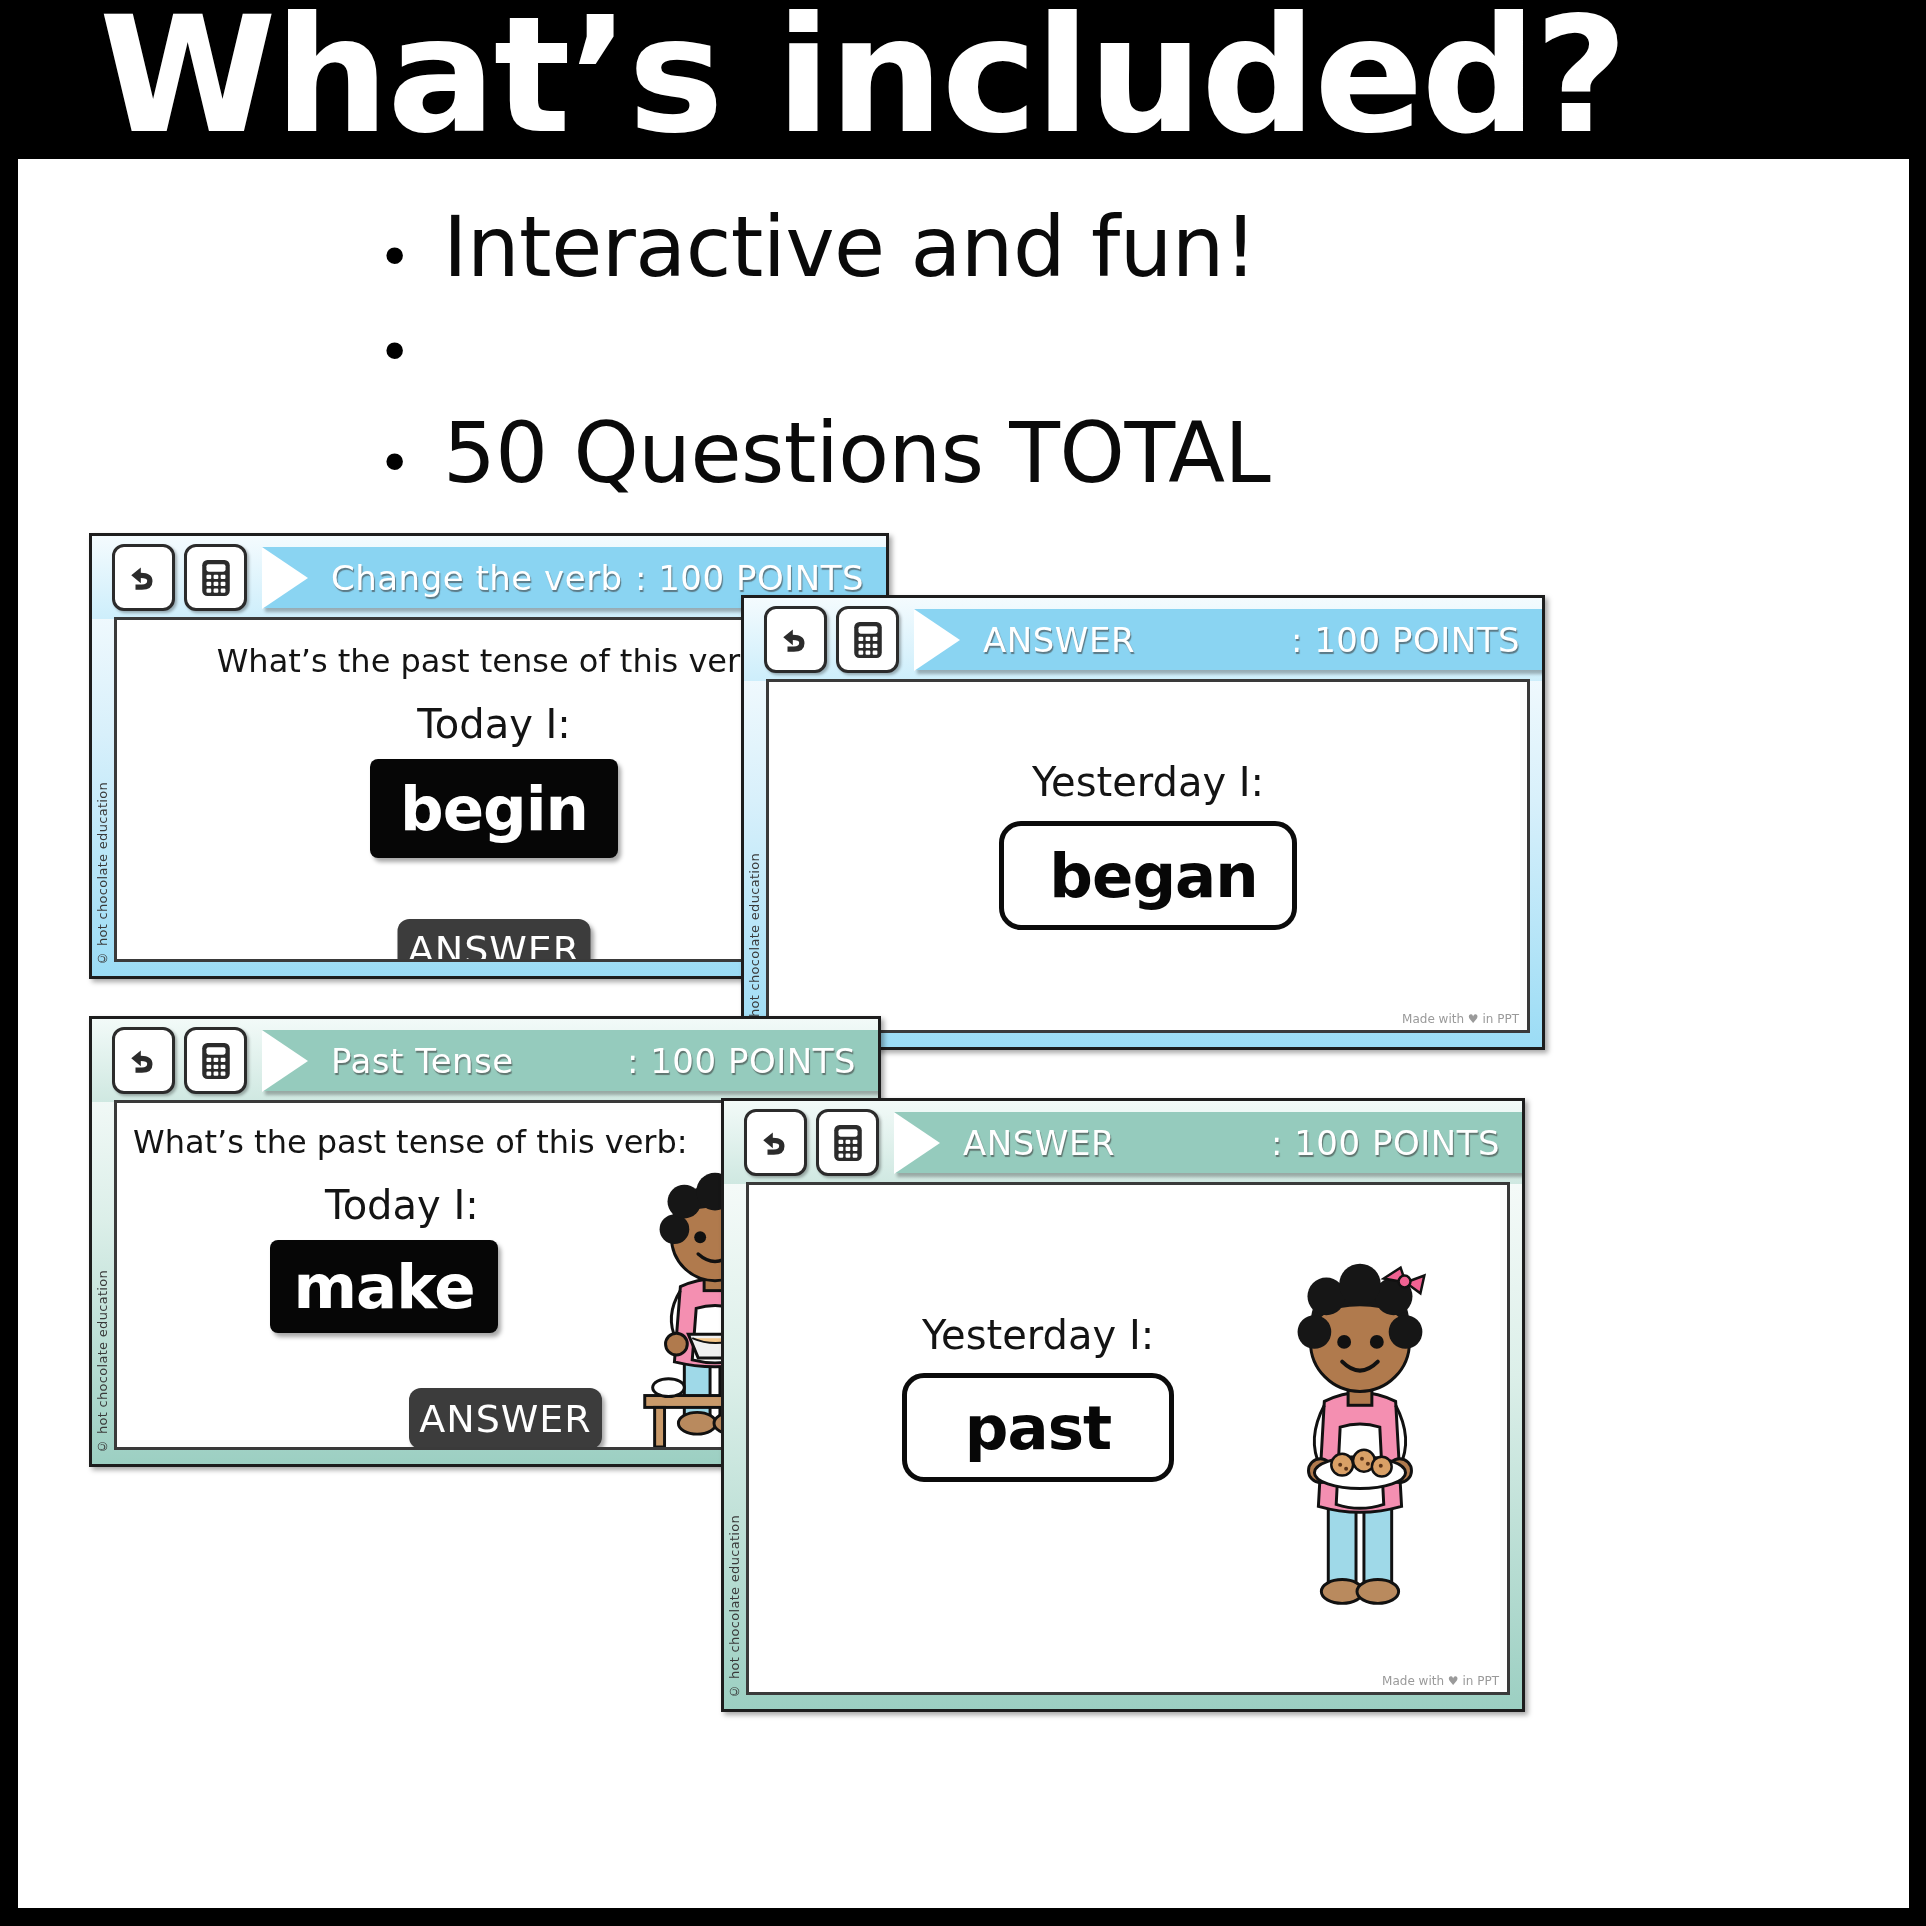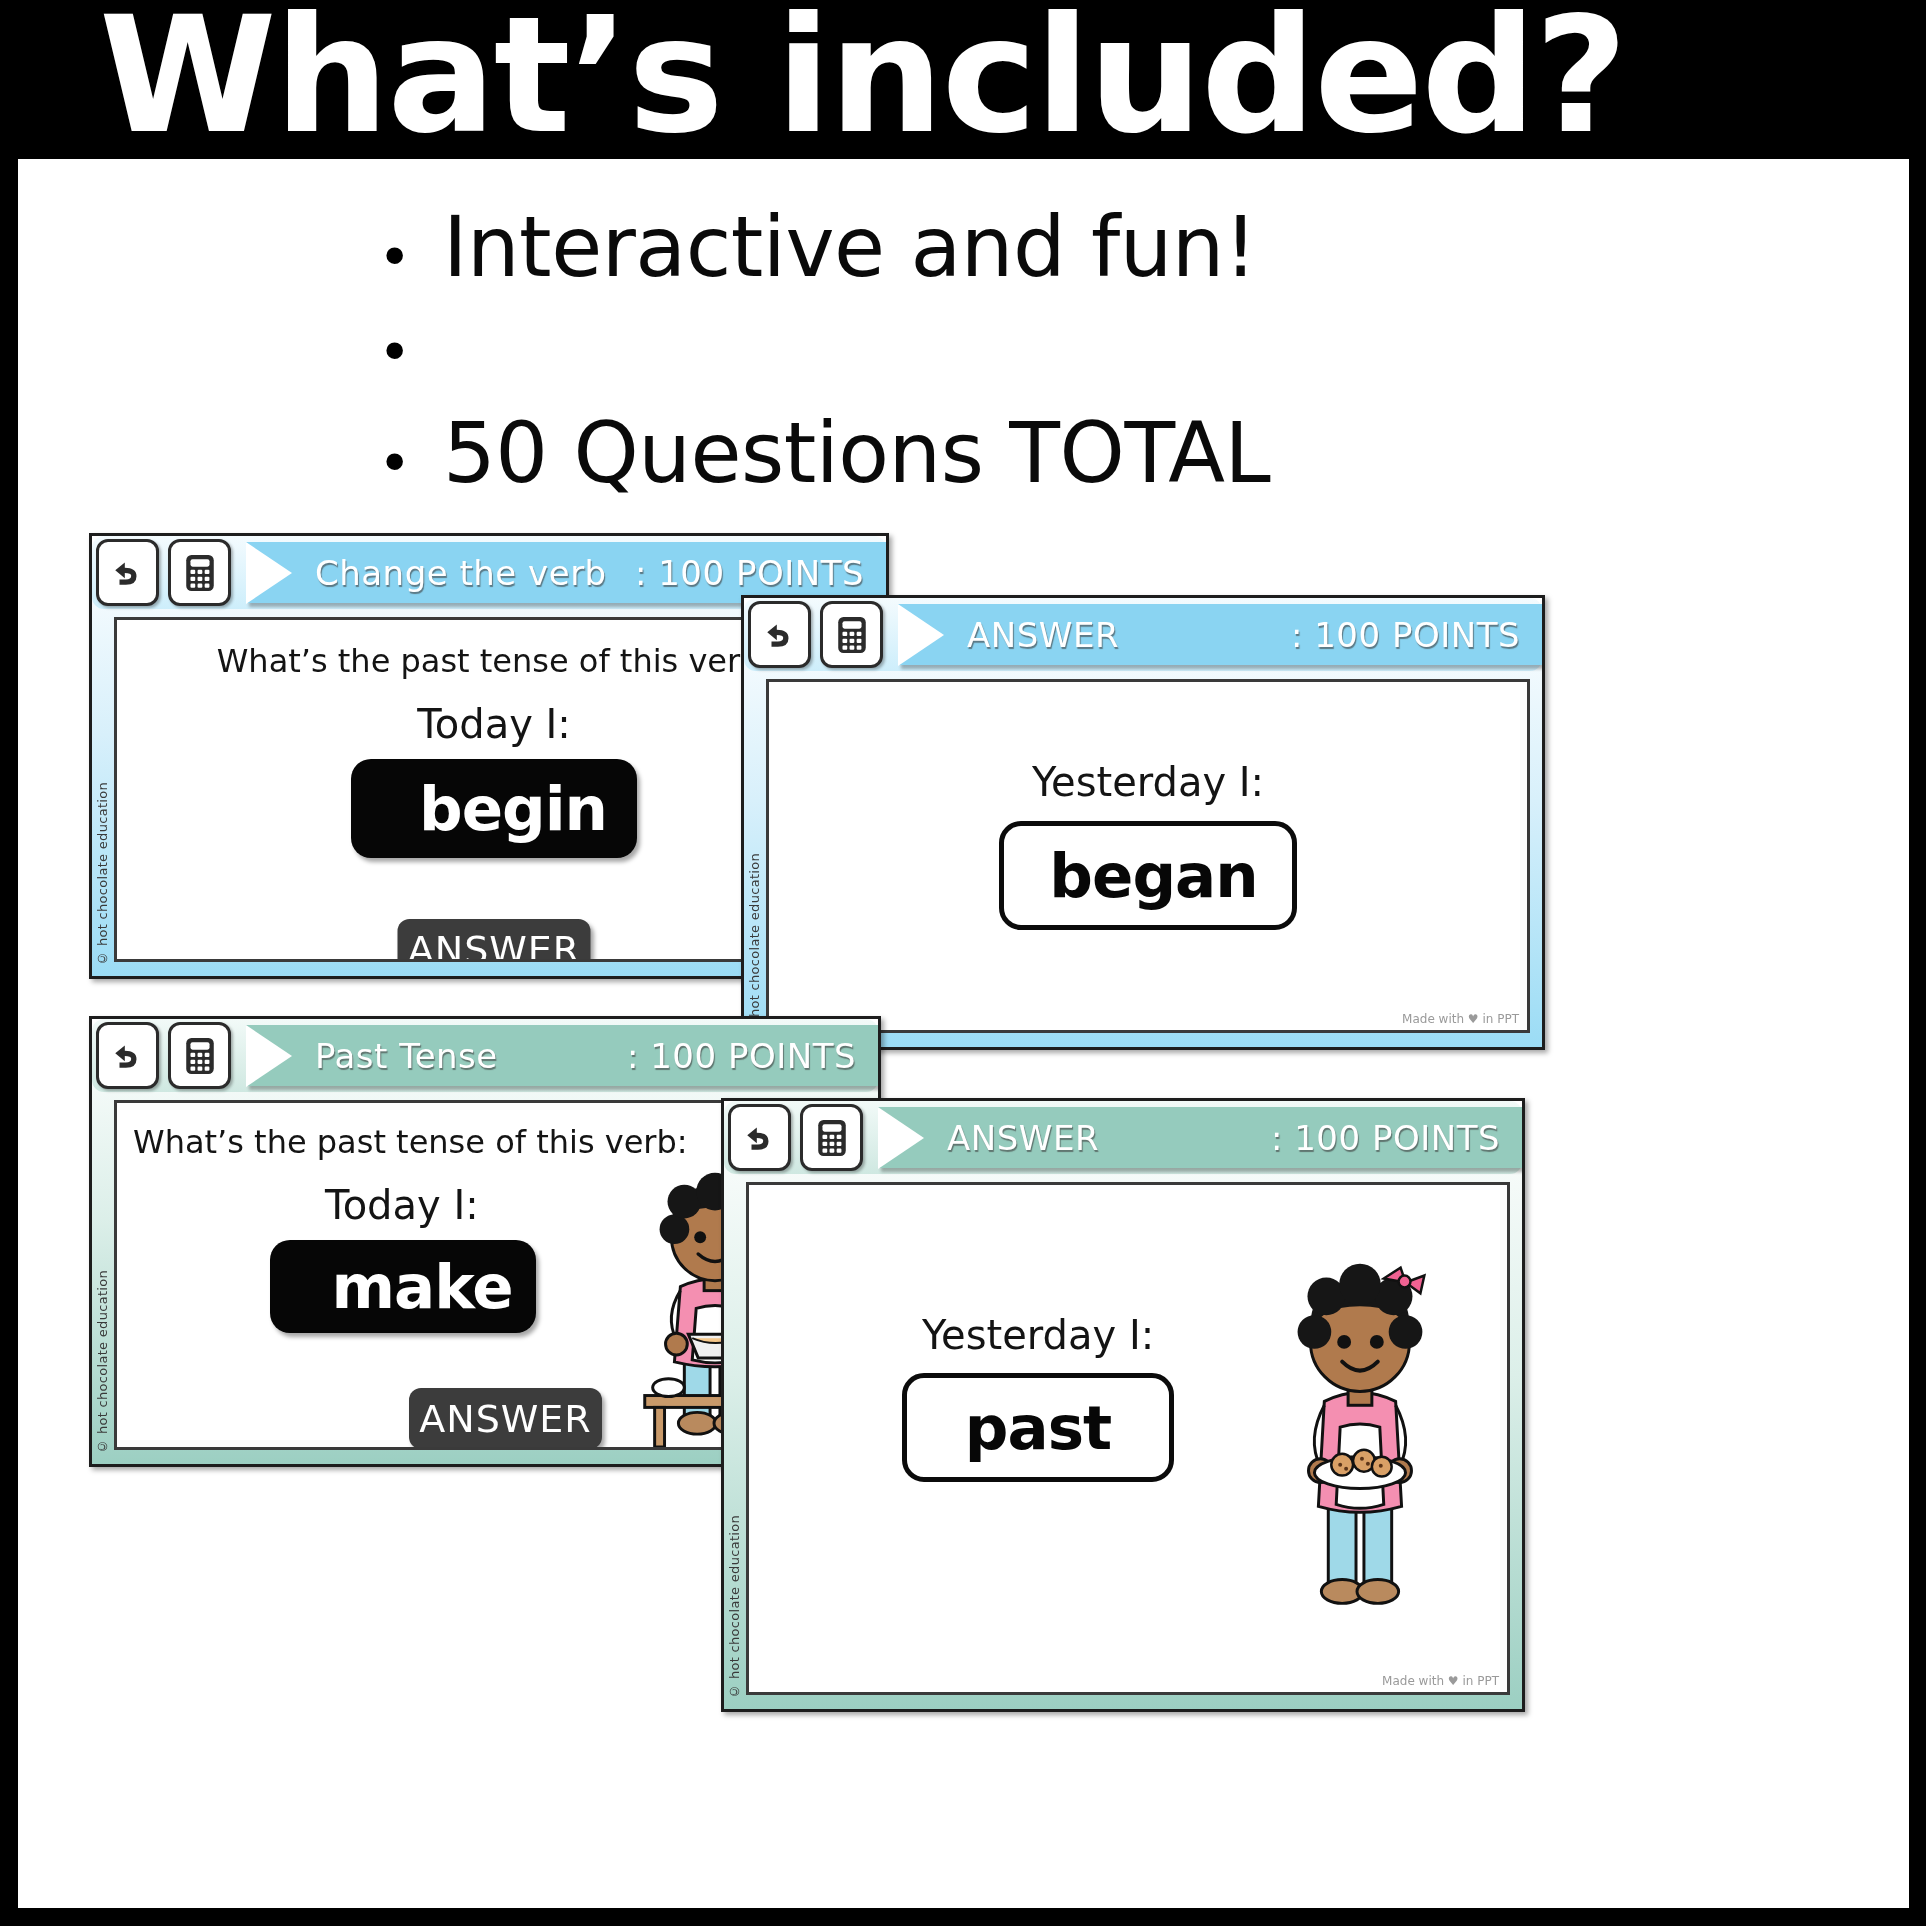--- a/index.html
+++ b/index.html
@@ -67,24 +67,23 @@
     box-sizing:border-box;
     border:3px solid #1d1d1d;
     box-shadow:3px 3px 5px rgba(0,0,0,.35);
     overflow:hidden;
   }
   .card.blue{ background:linear-gradient(180deg,#ffffff 0%,#d8f0fb 45%,#9bdcf5 100%); }
   .card.teal{ background:linear-gradient(180deg,#ffffff 0%,#dcefe9 45%,#9ccfc2 100%); }
 
   .card-top{
     position:relative;
-    height:73px;
+    height:83px;
     display:flex;align-items:center;
-    padding-left:4px;
-    border-radius:12px;
+    padding-left:20px;
   }
   .card.teal .card-top{background:linear-gradient(180deg,#f2faf8 0%,#cfe8e1 100%);}
   .card.blue .card-top{background:linear-gradient(180deg,#f4fbfe 0%,#cdeefb 100%);}
 
   .icon-btn{
     width:57px;height:61px;
     background:#ffffff;
     border:3px solid #2b2b2b;
     border-radius:12px;
     margin-right:9px;
@@ -162,28 +161,27 @@
   }
   .q-today{
     position:absolute;
     font-size:40px;color:#141414;
     font-family:"DejaVu Sans", sans-serif;
     white-space:nowrap;
   }
   .word-black{
     position:absolute;
     background:#060606;
-    border-radius:20px;
+    border-radius:8px;
     color:#ffffff;
     font-size:61px;font-weight:700;
     font-family:"DejaVu Sans", sans-serif;
     display:flex;align-items:center;justify-content:center;
     box-shadow:3px 4px 4px rgba(0,0,0,.35);
     letter-spacing:-1px;
-    padding-left:38px;
   }
   .word-outline{
     position:absolute;
     background:#ffffff;
     border:5px solid #0b0b0b;
     border-radius:22px;
     color:#070707;
     font-size:61px;font-weight:700;
     font-family:"DejaVu Sans", sans-serif;
     display:flex;align-items:center;justify-content:center;

